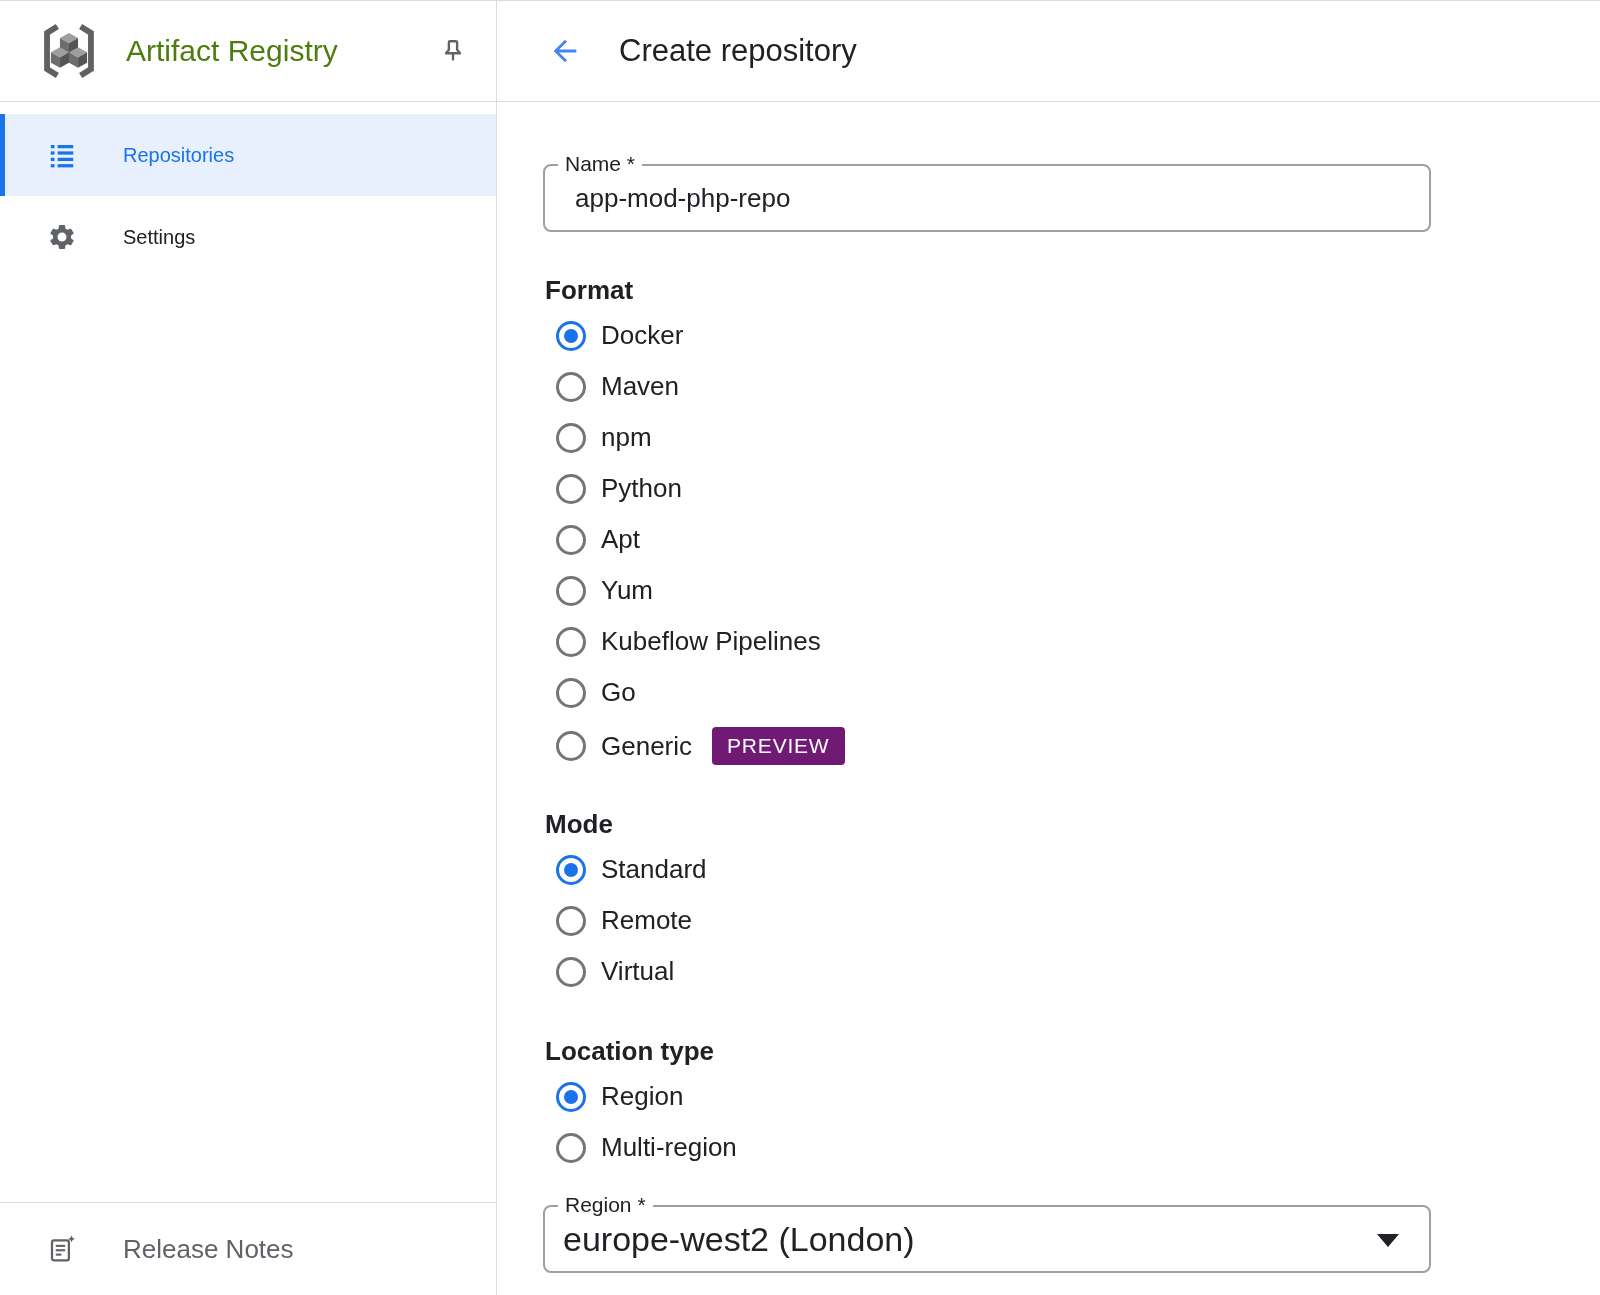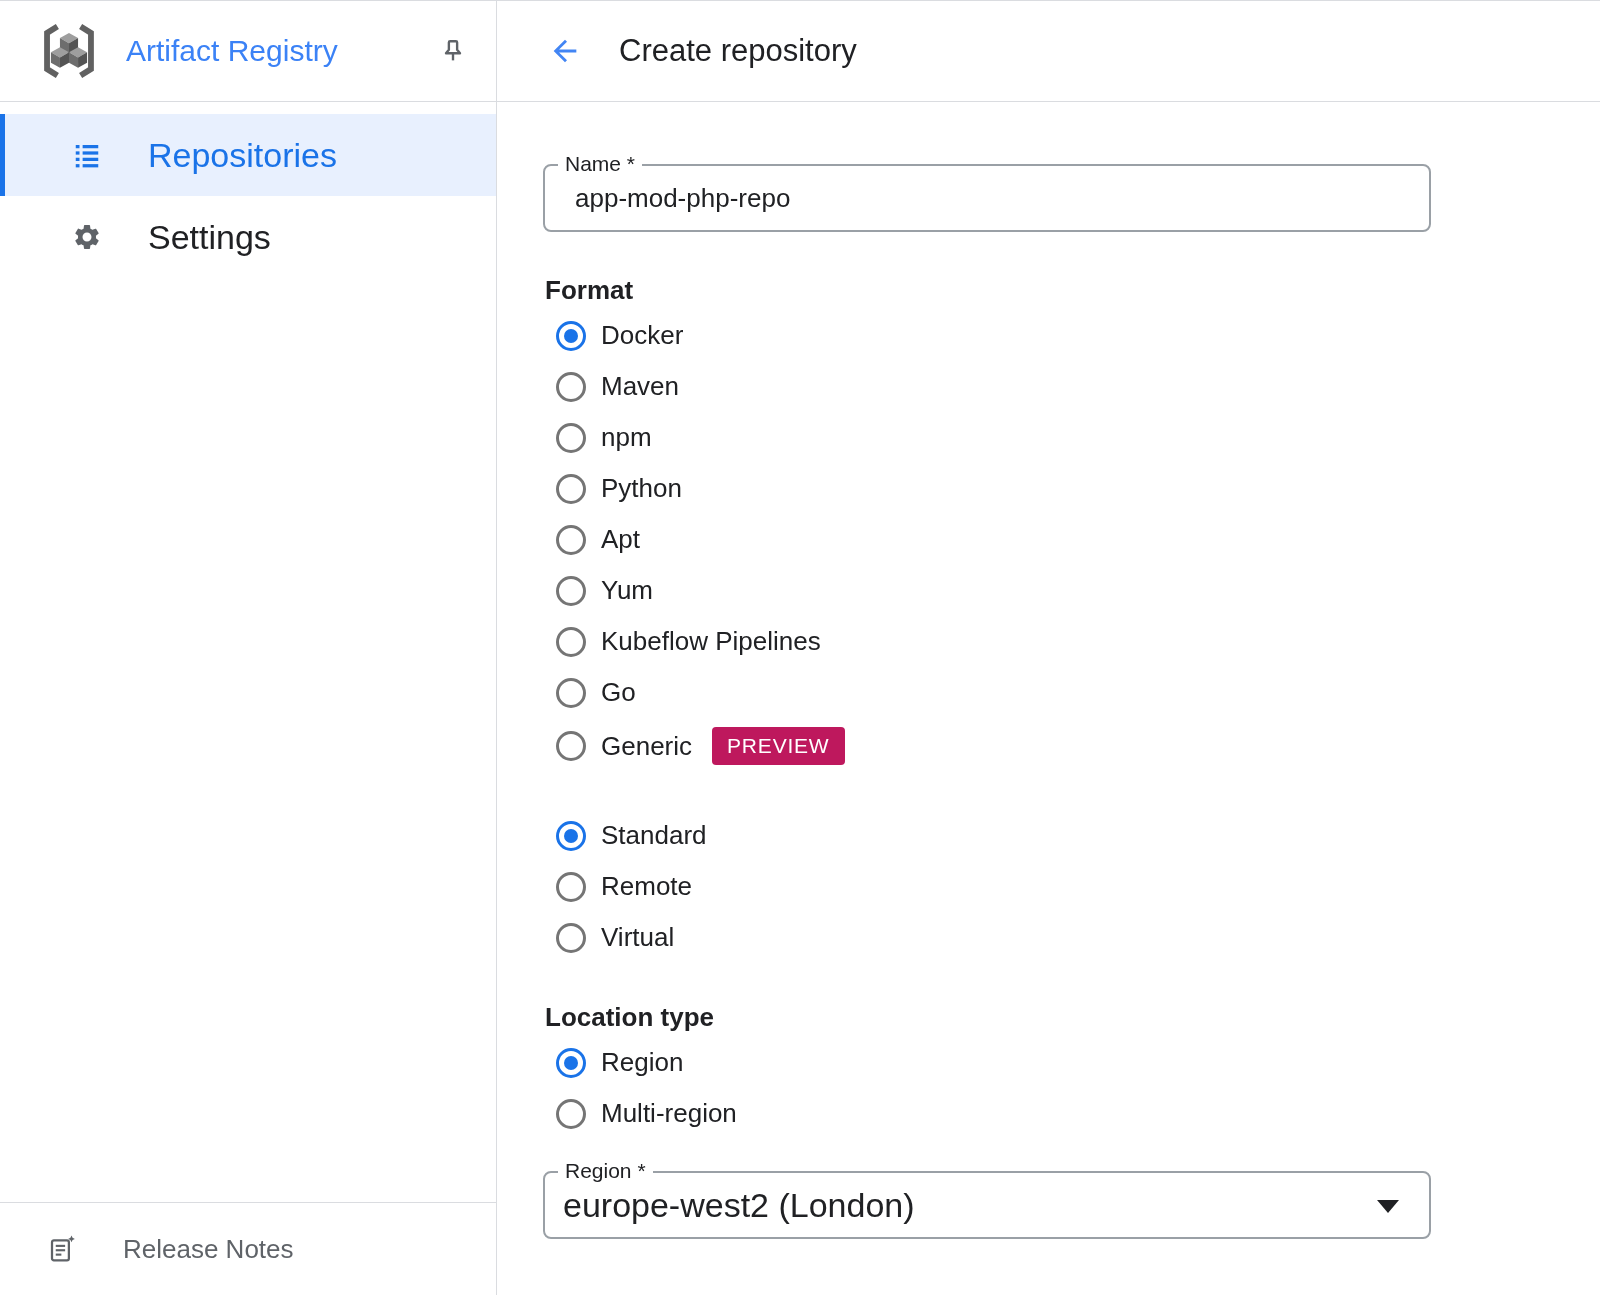--- a/index.html
+++ b/index.html
@@ -28,41 +28,41 @@
   .sidebar-header {
     height: 101px;
     display: flex;
     align-items: center;
     padding-left: 38px;
     border-bottom: 1px solid #dadce0;
   }
   .logo { width: 62px; height: 62px; flex: 0 0 auto; }
   .app-title {
     font-size: 30px;
-    color: #3b82f6;
+    color: #4d7c0f;
     margin-left: 26px;
     white-space: nowrap;
   }
   .pin-btn {
     margin-left: auto;
     margin-right: 26px;
     width: 34px; height: 34px;
     display: flex; align-items: center; justify-content: center;
     cursor: pointer;
     background: none; border: none;
   }
   .nav { flex: 1 1 auto; padding-top: 12px; }
   .nav-item {
     height: 82px;
     display: flex;
     align-items: center;
-    padding-left: 72px;
+    padding-left: 47px;
     position: relative;
     cursor: pointer;
-    font-size: 34px;
+    font-size: 20px;
     color: #202124;
   }
   .nav-item .nav-icon { width: 30px; height: 30px; margin-right: 46px; flex: 0 0 auto; }
   .nav-item.selected { background: #e8f0fe; color: #1a73e8; }
   .nav-item.selected::before {
     content: "";
     position: absolute;
     left: 0; top: 0; bottom: 0;
     width: 5px;
     background: #1a73e8;
@@ -192,21 +192,21 @@
     border-radius: 50%;
     background: #1a73e8;
   }
   .radio-label {
     margin-left: 15px;
     font-size: 26px;
     color: #202124;
   }
   .preview-badge {
     margin-left: 20px;
-    background: #be185d;
+    background: #701a75;
     color: #ffffff;
     font-size: 21px;
     letter-spacing: 0.8px;
     padding: 7px 15px;
     border-radius: 4px;
     line-height: 24px;
   }
 </style>
 </head>
 <body>
@@ -329,20 +329,21 @@
           <span class="radio-label">Go</span>
         </div>
         <div class="radio-row with-badge">
           <span class="radio"></span>
           <span class="radio-label">Generic</span>
           <span class="preview-badge">PREVIEW</span>
         </div>
       </div>
 
       <div class="section section-mode">
+        <div class="section-label">Mode</div>
 
         <div class="radio-row">
           <span class="radio checked"></span>
           <span class="radio-label">Standard</span>
         </div>
         <div class="radio-row">
           <span class="radio"></span>
           <span class="radio-label">Remote</span>
         </div>
         <div class="radio-row">

